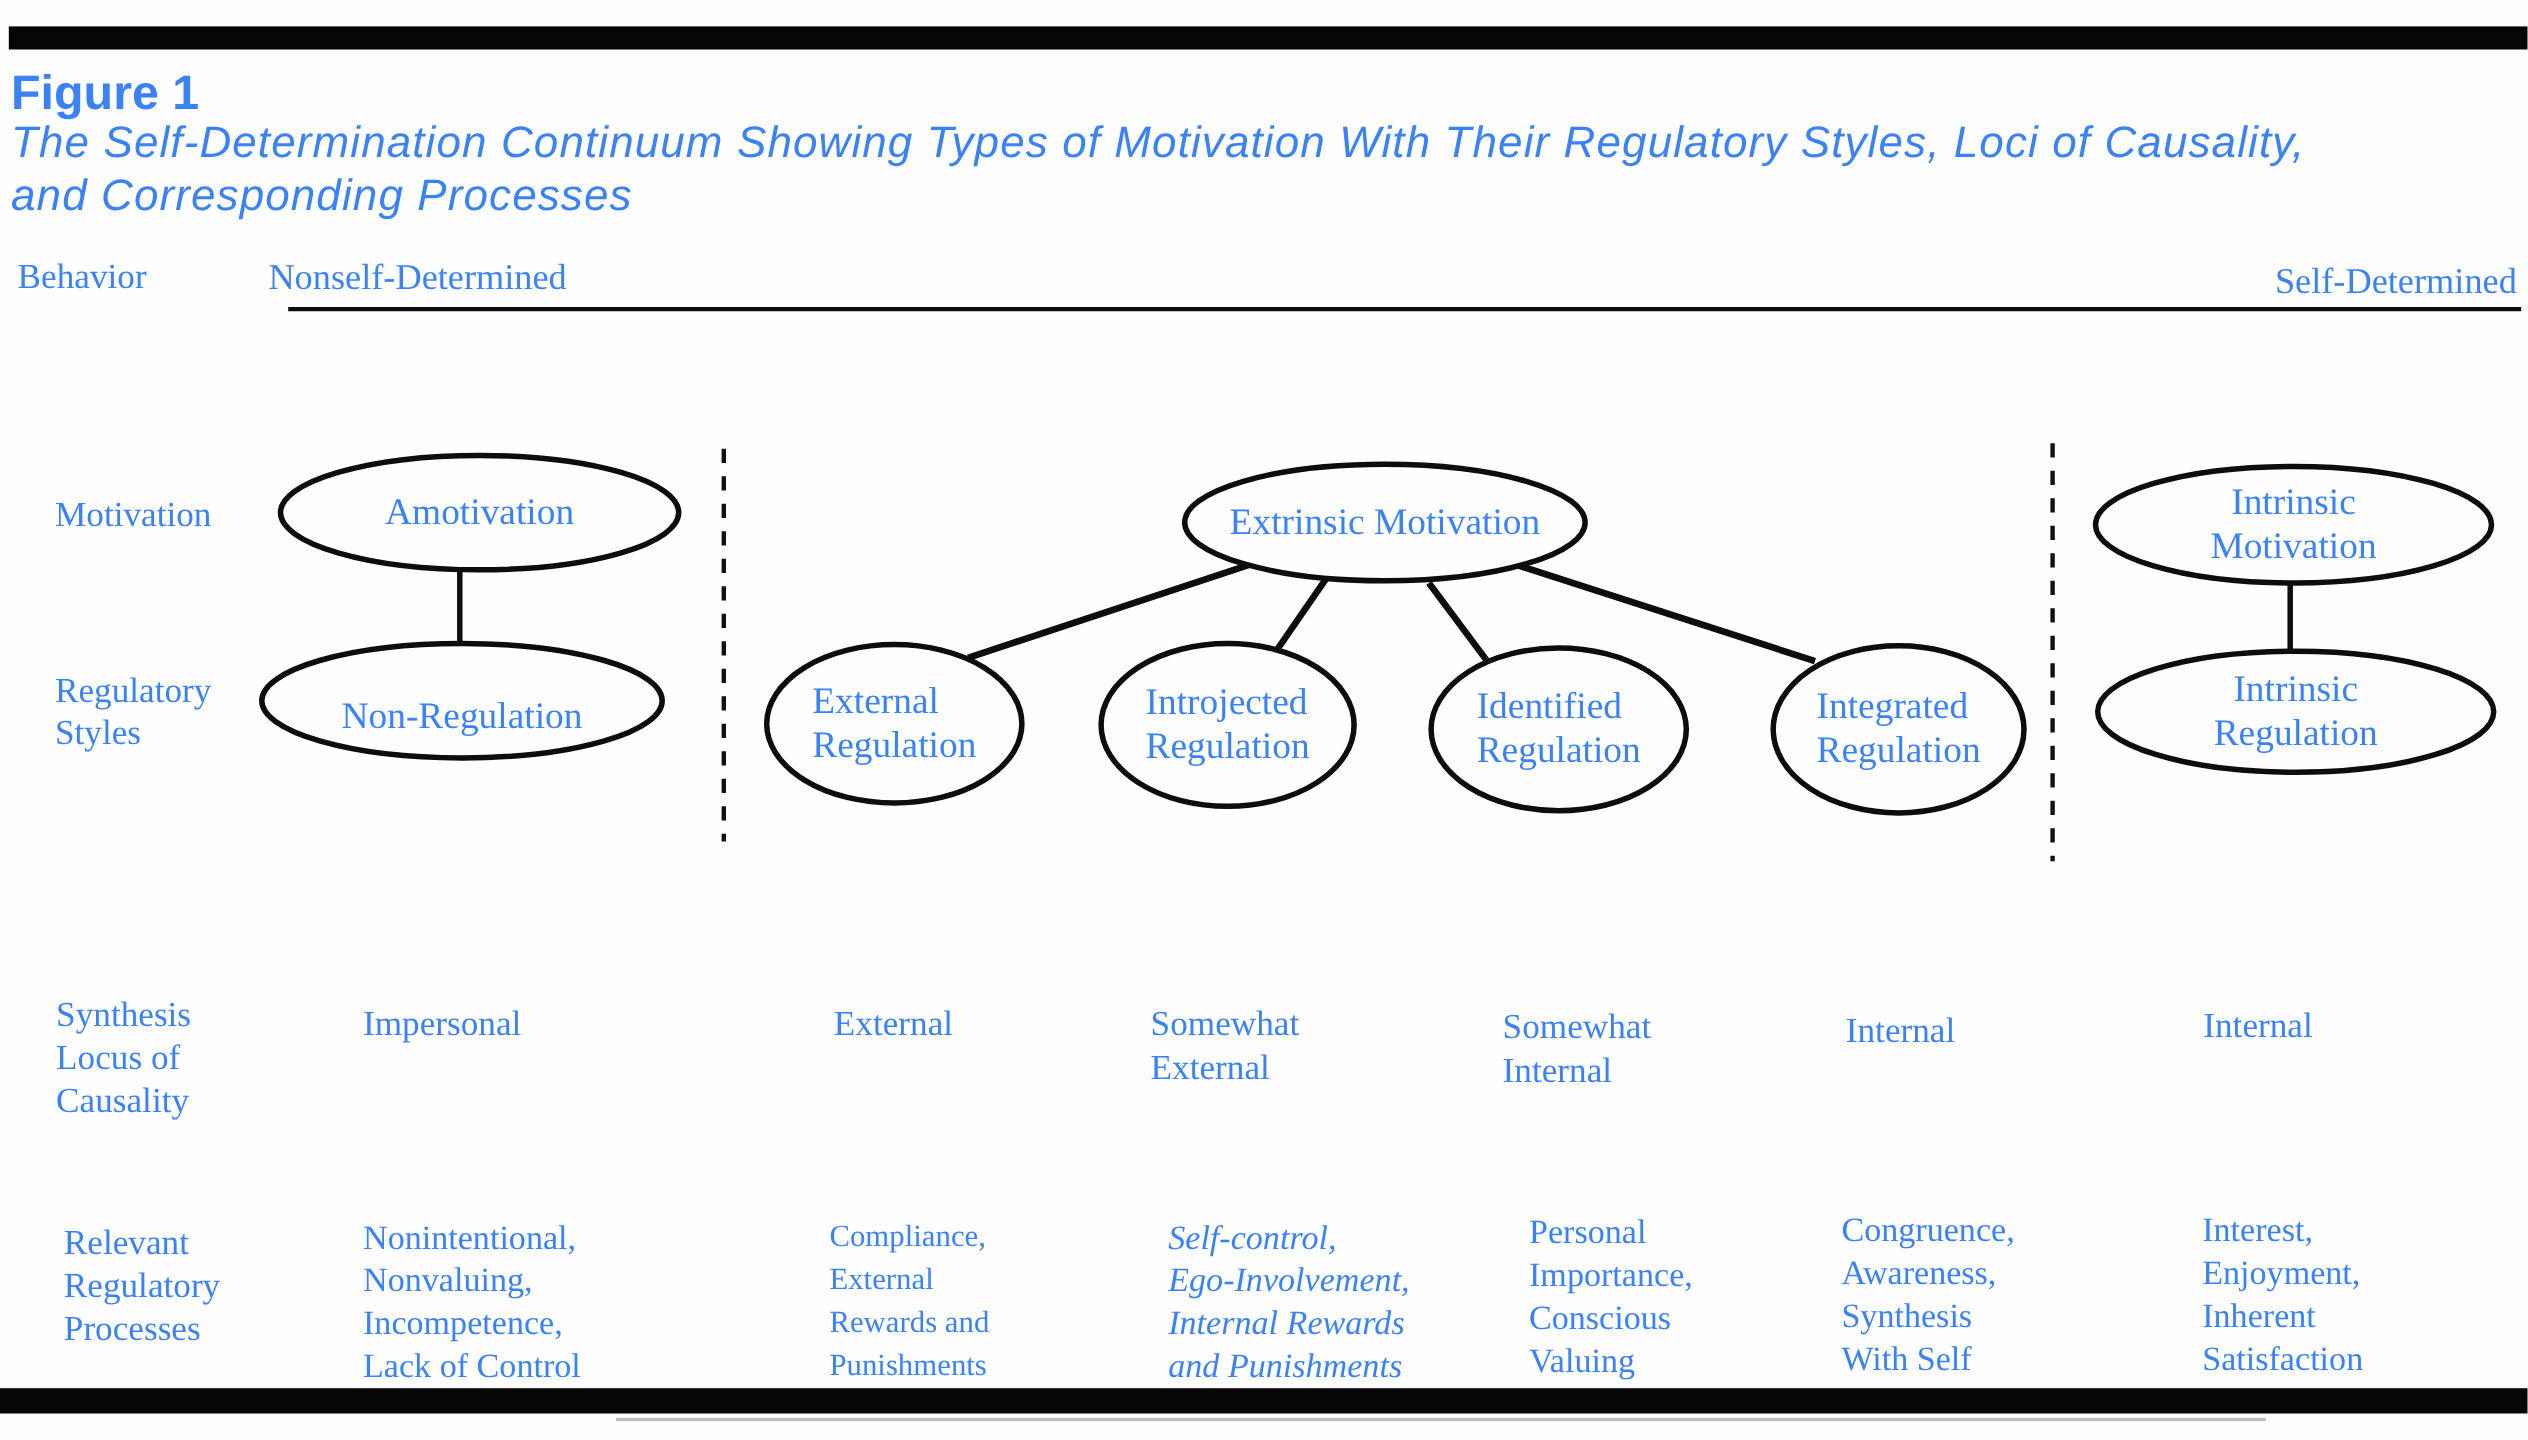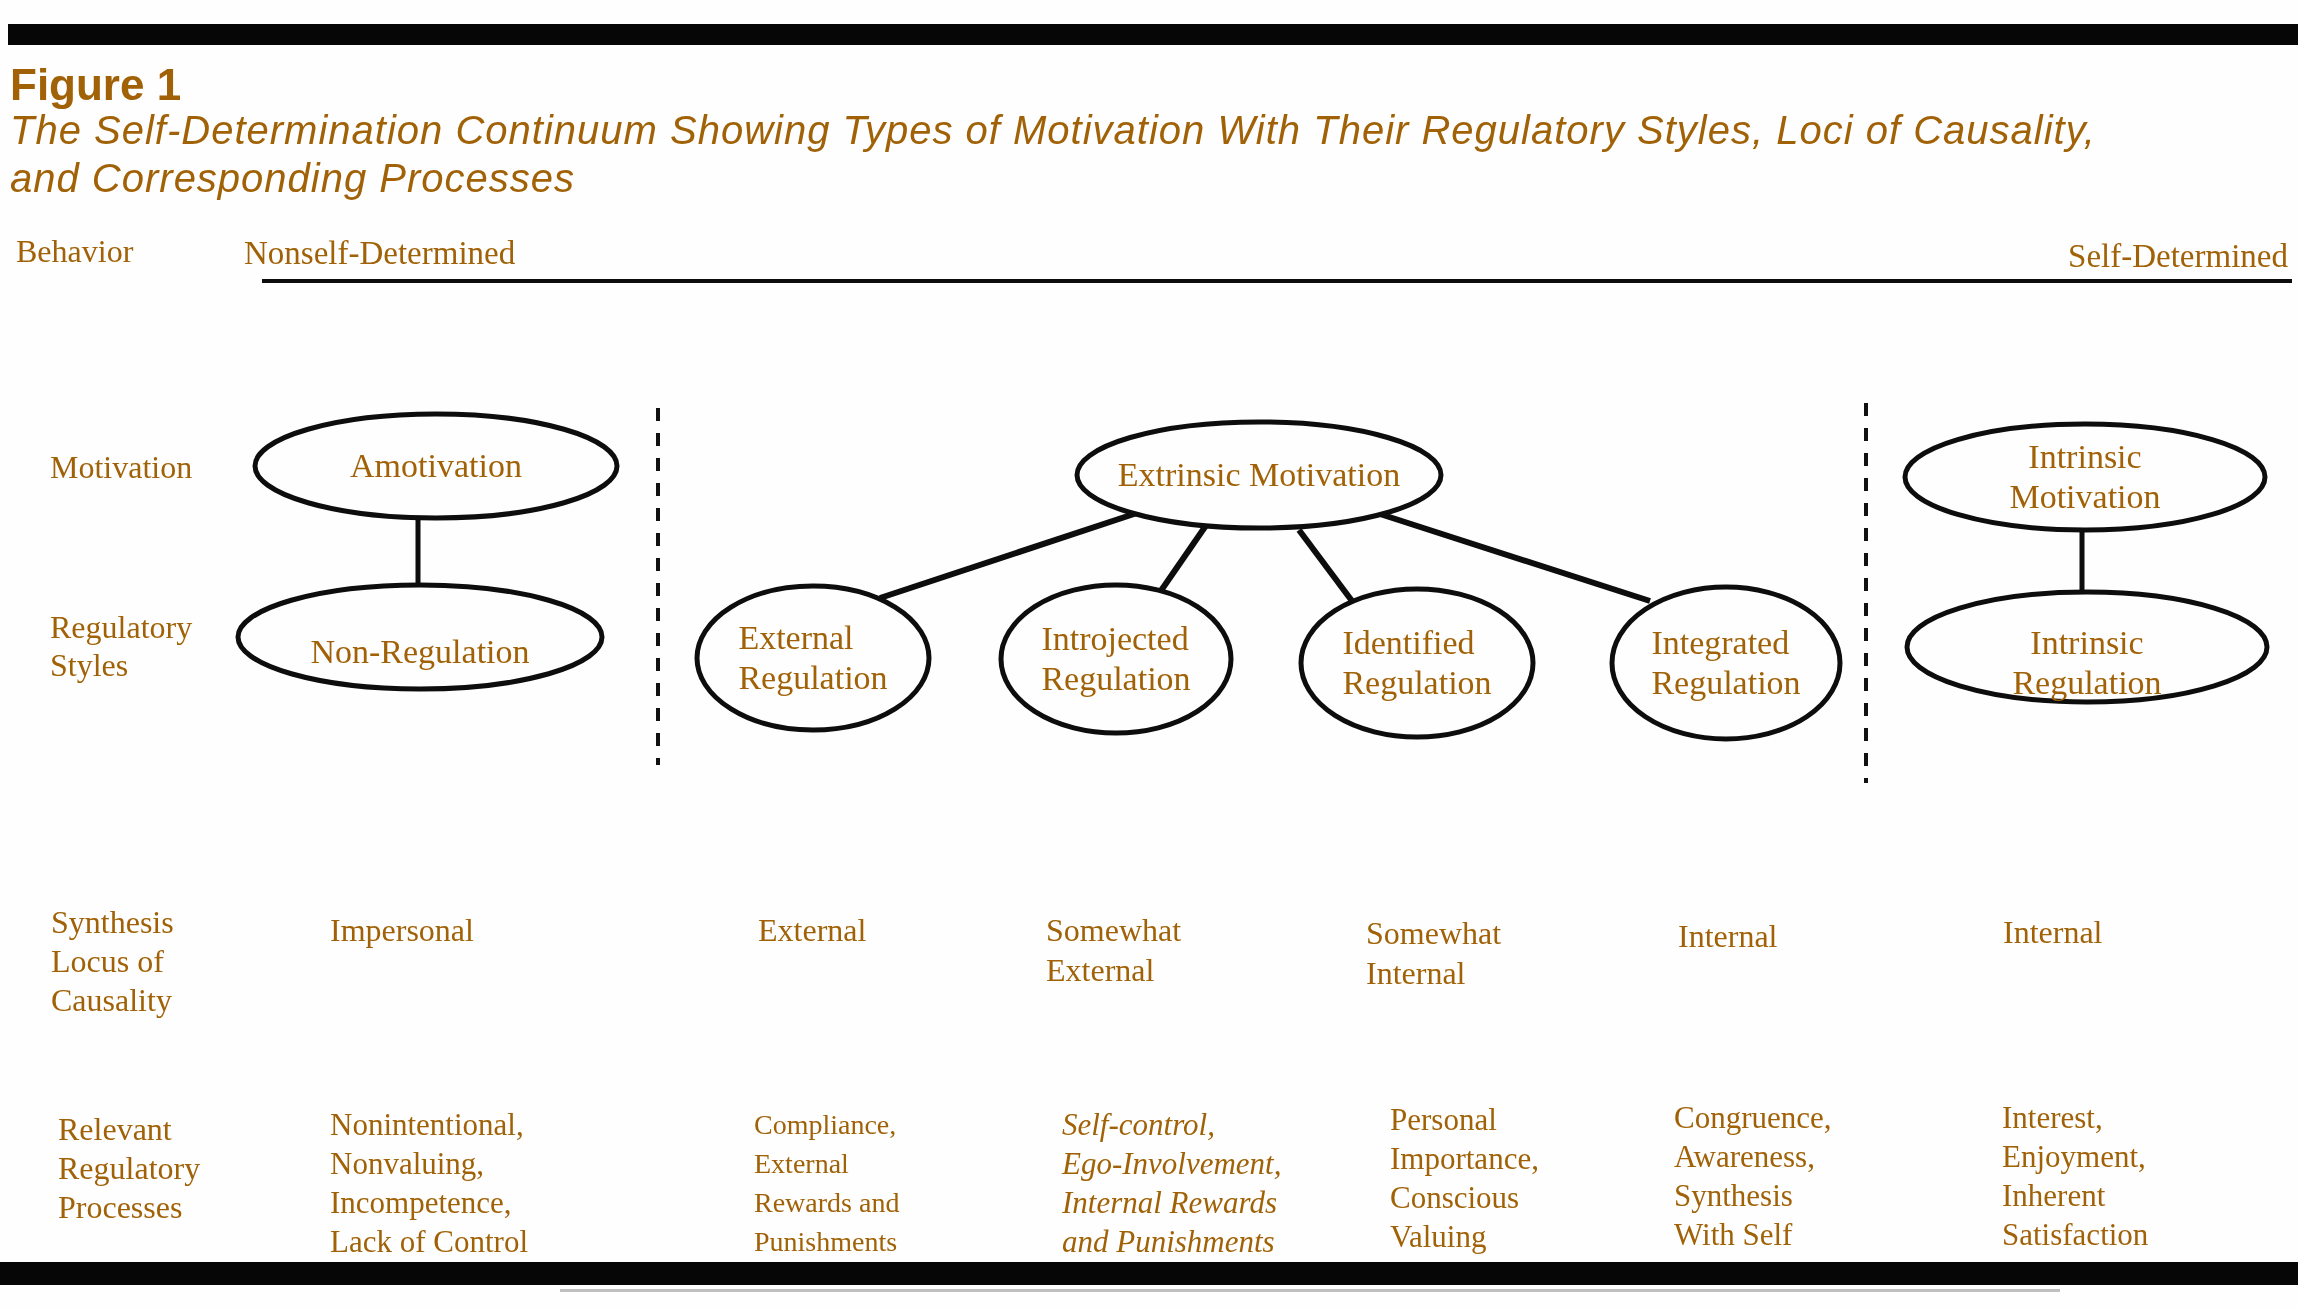--- a/index.html
+++ b/index.html
@@ -6,21 +6,21 @@
     margin: 0;
     padding: 0;
     background: #ffffff;
   }
   #page {
     position: relative;
     width: 2298px;
     height: 1309px;
     background: #fefefe;
     font-family: "Liberation Serif", serif;
-    color: #a16207;
+    color: #3b82f6;
     overflow: hidden;
   }
   .bar {
     position: absolute;
     background: #060606;
   }
   .scan-smudge {
     position: absolute;
     background: #8a8a8a;
     opacity: .55;
@@ -144,21 +144,21 @@
   <div class="node-label" style="left:1259px; top:475px;text-align:center;">Extrinsic Motivation</div>
   <div class="node-label two-line" style="left:813px; top:658px;">External
 Regulation</div>
   <div class="node-label two-line" style="left:1116px; top:659px;">Introjected
 Regulation</div>
   <div class="node-label two-line" style="left:1417px; top:663px;">Identified
 Regulation</div>
   <div class="node-label two-line" style="left:1726px; top:663px;">Integrated
 Regulation</div>
   <div class="node-label" style="left:2085px; top:477px;">Intrinsic Motivation</div>
-  <div class="node-label" style="left:2087px; top:647px;margin-top:16px;">Intrinsic Regulation</div>
+  <div class="node-label" style="left:2087px; top:647px;">Intrinsic Regulation</div>
 
   <div class="serif-text" style="left:330px; top:910px; line-height:40px;">Impersonal</div>
   <div class="serif-text" style="left:758px; top:910px; line-height:40px;">External</div>
   <div class="serif-text" style="left:1046px; top:910px; line-height:40px;">Somewhat
 External</div>
   <div class="serif-text" style="left:1366px; top:913px; line-height:40px;">Somewhat
 Internal</div>
   <div class="serif-text" style="left:1678px; top:916px; line-height:40px;">Internal</div>
   <div class="serif-text" style="left:2003px; top:912px; line-height:40px;">Internal</div>
 

